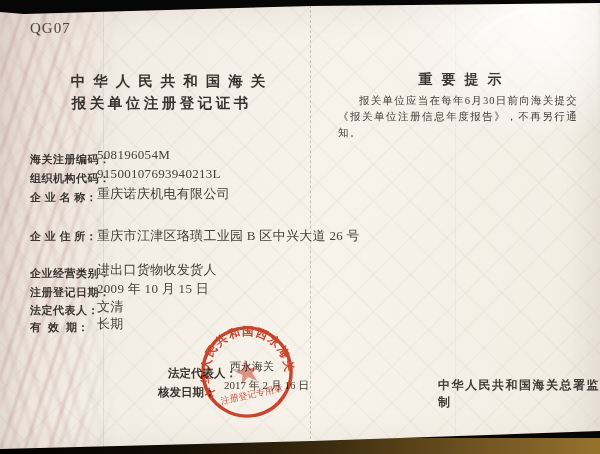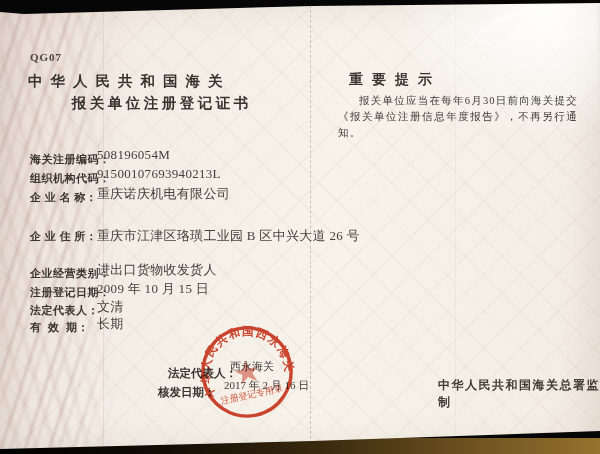--- a/index.html
+++ b/index.html
@@ -44,25 +44,25 @@
     position:absolute;left:468px;top:8px;width:130px;height:70px;
     border:0;border-top:3px solid rgba(255,255,255,.85);
     border-radius:50%;transform:rotate(-14deg);filter:blur(1.5px);
   }
   .crease{position:absolute;top:0;bottom:0;width:2px;}
   .crease.c1{left:103px;background:linear-gradient(to right,rgba(150,130,120,.25),rgba(255,255,255,.4));}
   .crease.c2{left:310px;border-left:1px dashed rgba(150,138,126,.45);width:0;}
   .crease.c3{left:455px;background:linear-gradient(to right,rgba(160,145,132,.14),rgba(255,255,255,.25));}
 
   .t{position:absolute;color:#3c3733;}
-  .form-code{left:30px;top:20px;font-size:11px;letter-spacing:1px;font-weight:700;color:#4a443f;margin-top:31px;}
-  .title1{left:20px;top:72px;width:264px;text-align:left;font-size:14.5px;font-weight:700;letter-spacing:8px;text-indent:8px;color:#38332f;}
+  .form-code{left:30px;top:20px;font-size:15px;letter-spacing:1px;font-weight:400;color:#4a443f;}
+  .title1{left:36px;top:72px;width:264px;text-align:center;font-size:14.5px;font-weight:700;letter-spacing:8px;text-indent:8px;color:#38332f;}
   .title2{left:28px;top:94px;width:264px;text-align:center;font-size:14.5px;font-weight:700;letter-spacing:3.5px;text-indent:3.5px;color:#38332f;}
 
-  .notice-title{left:340px;top:71px;width:240px;text-align:left;font-size:14px;font-weight:700;letter-spacing:9px;text-indent:9px;color:#3a3531;}
+  .notice-title{left:340px;top:71px;width:240px;text-align:center;font-size:14px;font-weight:700;letter-spacing:9px;text-indent:9px;color:#3a3531;}
   .notice-body{left:338px;top:93px;width:240px;font-size:10.5px;line-height:1.5;letter-spacing:1.2px;text-indent:2em;text-align:justify;color:#3e3934;}
 
   .frow{position:absolute;left:30px;width:340px;height:16px;}
   .flabel{position:absolute;left:0;top:0;font-size:11px;font-weight:700;letter-spacing:.5px;color:#3a342f;white-space:pre;}
   .fvalue{position:absolute;left:67px;top:-5px;font-size:13px;letter-spacing:.3px;color:#45403a;white-space:pre;}
 
   .rrow{position:absolute;height:16px;}
   .rlabel{position:absolute;left:0;top:0;font-size:11.5px;font-weight:700;color:#38322c;white-space:pre;}
   .rvalue{position:absolute;left:62px;top:-7px;font-size:11px;color:#403a34;white-space:pre;}
 

